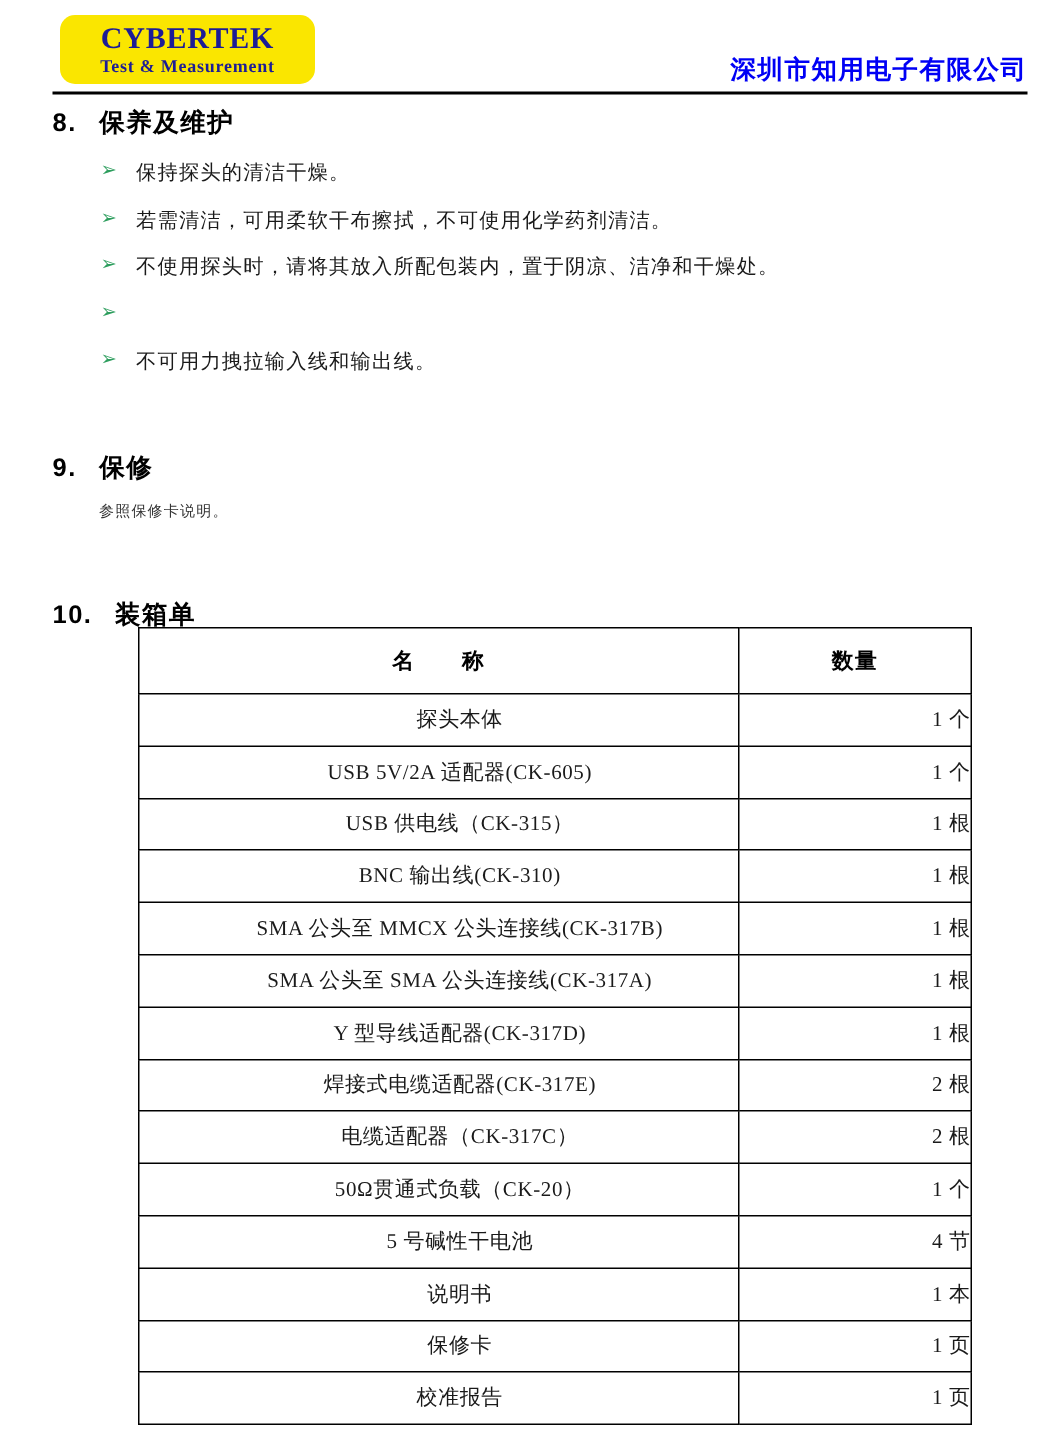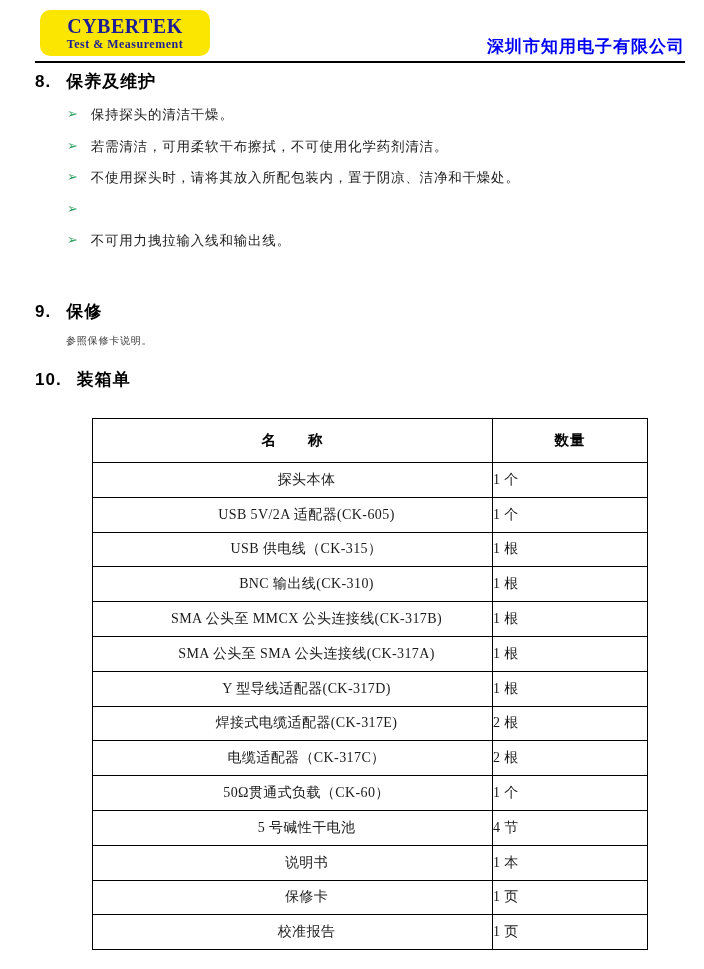--- a/index.html
+++ b/index.html
@@ -65,21 +65,21 @@
     align-items: baseline;
     font-family: "Liberation Sans", "DejaVu Sans", sans-serif;
     font-weight: bold;
     font-size: 17px;
     color: #000000;
     letter-spacing: 1px;
   }
   .sec-heading .sec-title { margin-left: 15px; }
   .sec-heading-8  { top: 70px; }
   .sec-heading-9  { top: 300px; }
-  .sec-heading-10 { top: 368px; align-items: center; }
+  .sec-heading-10 { top: 398px; align-items: center; }
 
   
   .bullet-list {
     position: absolute;
     left: 67px; top: 105px;
     list-style: none;
   }
   .bullet-item {
     display: flex;
     align-items: flex-start;
@@ -127,21 +127,21 @@
     color: #000000;
   }
   .packing-table td { height: 34.8px; }
   .col-name { width: 400px; }
   .col-qty  { width: 155px; }
   .name-cell {
     text-align: center;
     padding-left: 28px;
     letter-spacing: 0.4px;
   }
-  .qty-cell { text-align: left; letter-spacing: 0.4px; }
+  .qty-cell { text-align: right; letter-spacing: 0.4px; }
 </style>
 </head>
 <body>
 
 <div class="page">
 
   <div class="logo">
     <div class="logo-title">CYBERTEK</div>
     <div class="logo-sub">Test &amp; Measurement</div>
   </div>
@@ -227,21 +227,21 @@
         </tr>
         <tr>
           <td class="name-cell">焊接式电缆适配器(CK-317E)</td>
           <td class="qty-cell">2 根</td>
         </tr>
         <tr>
           <td class="name-cell">电缆适配器（CK-317C）</td>
           <td class="qty-cell">2 根</td>
         </tr>
         <tr>
-          <td class="name-cell">50Ω贯通式负载（CK-60）</td>
+          <td class="name-cell">50Ω贯通式负载（CK-20）</td>
           <td class="qty-cell">1 个</td>
         </tr>
         <tr>
           <td class="name-cell">5 号碱性干电池</td>
           <td class="qty-cell">4 节</td>
         </tr>
         <tr>
           <td class="name-cell">说明书</td>
           <td class="qty-cell">1 本</td>
         </tr>

